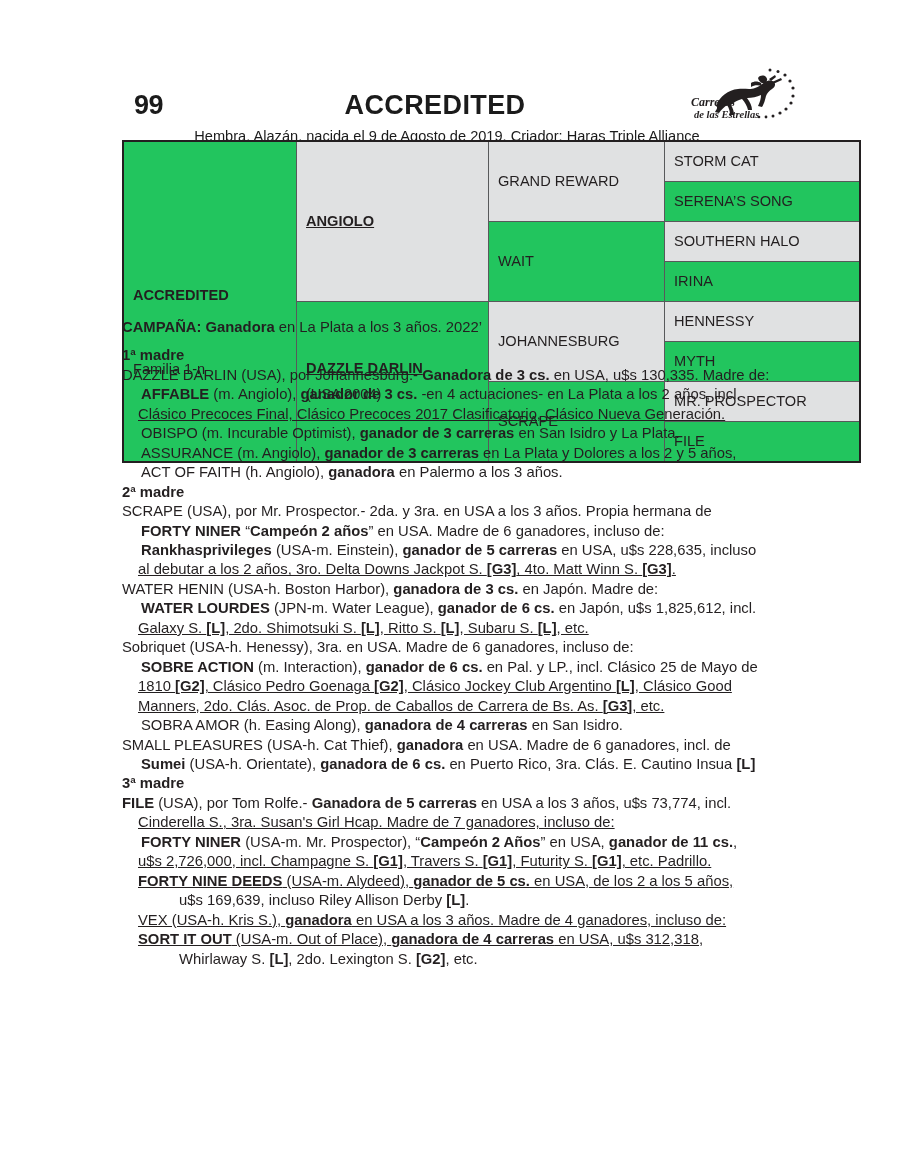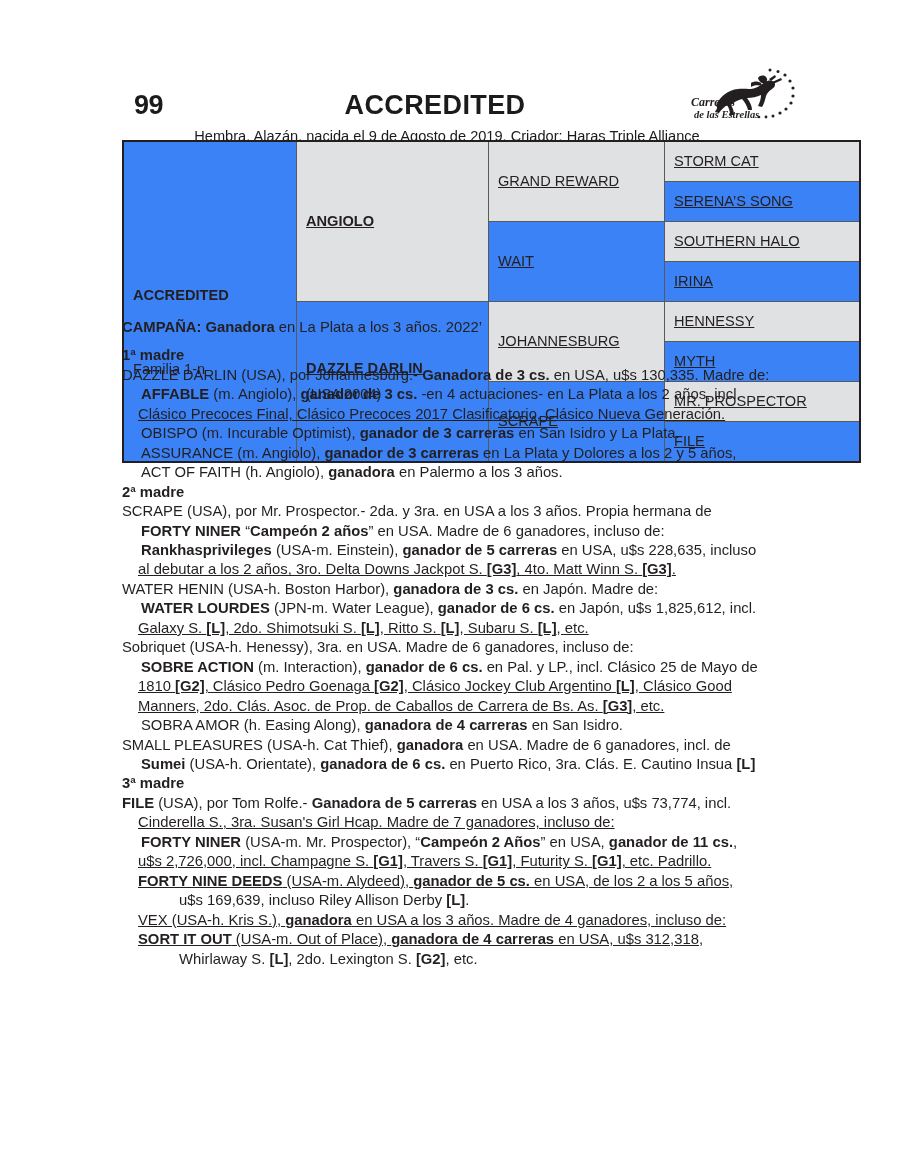--- a/index.html
+++ b/index.html
@@ -88,21 +88,21 @@
   }
   table.ped td {
     border: 1px solid #58595b;
     padding: 0 9px;
     font-size: 14.6px;
     vertical-align: middle;
     line-height: 1.2;
     color: #231f20;
   }
   td.shade { background: #e0e1e2; }
-  td.plain { background: #3b82f6; }
+  td.plain { background: #22c55e; }
   td.gen1 { width: 154px; }
   td.gen2 { width: 173px; }
   td.gen3 { width: 157px; }
   td.gen4 { width: 176px; }
   .b { font-weight: bold; text-decoration: underline; }
   .cell-sub { font-weight: normal; display:block; margin-top:8px;}
   .gen1-inner {
     position: relative;
     height: 157px;
   }
@@ -113,21 +113,21 @@
     font-weight: bold;
     font-size: 14.6px;
   }
   .gen1-fam {
     position: absolute;
     bottom: 2px;
     left: 0;
     font-size: 14.6px;
     font-weight: normal;
   }
-  .row-h { height: 39px; text-decoration: underline; }
+  .row-h { height: 39px; }
 
   
   .body {
     position: absolute;
     left: 122px;
     top: 318px;
     width: 676px;
     font-size: 14.8px;
     line-height: 1.315;
     color: #231f20;

